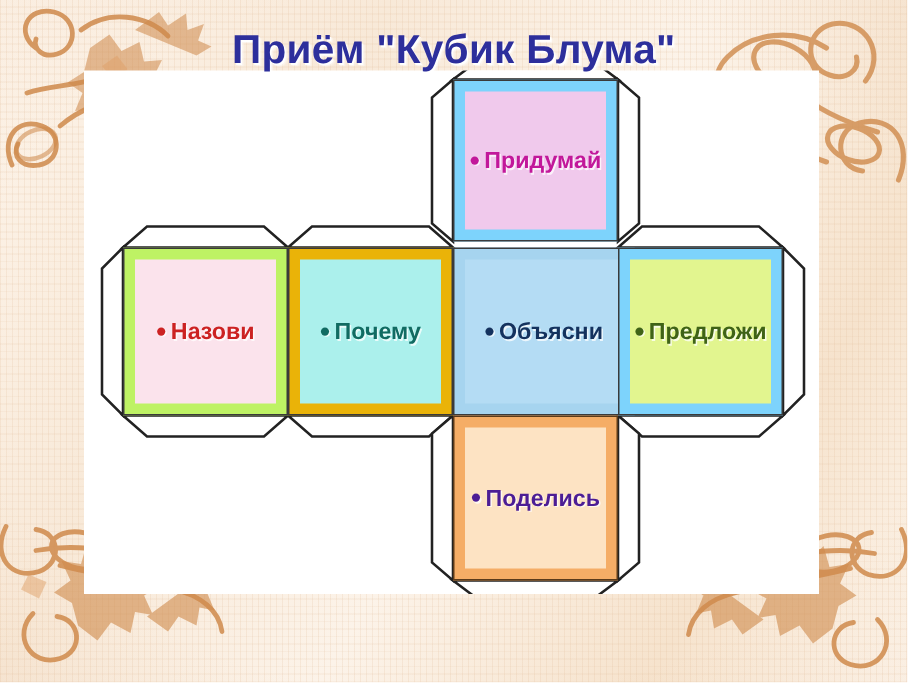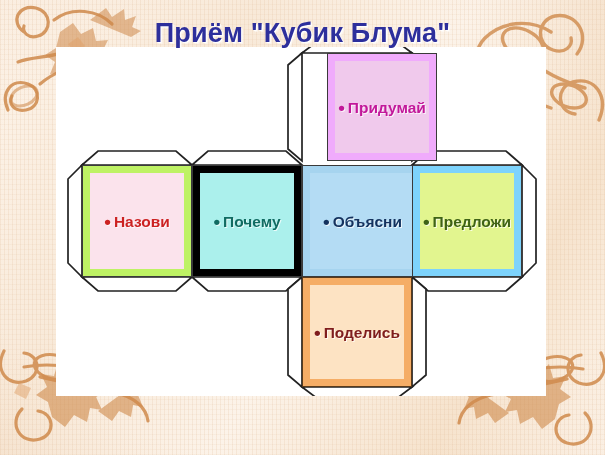--- a/index.html
+++ b/index.html
@@ -244,35 +244,35 @@
         <path d="M246 6 L262 -6 L340 -6 L356 6 Z"></path>
         <path d="M246 6 L232 18 L232 102 L246 114 Z"></path>
         <path d="M356 6 L370 18 L370 102 L356 114 Z"></path>
 
         <path d="M246 340 L262 352 L340 352 L356 340 Z"></path>
         <path d="M246 230 L232 242 L232 328 L246 340 Z"></path>
         <path d="M356 230 L370 242 L370 328 L356 340 Z"></path>
       </g>
     </svg>
 
-    <div class="face f-top" style="background:#f0abfc; border:1.8px solid #3a3a3a;margin-left:25px;">
+    <div class="face f-top" style="background:#7dd3fc; border:1.8px solid #3a3a3a;">
       <div class="inner" style="background:#f0c9ec;"></div>
       <span class="lbl" style="position:relative; color:#c2189a;">
         <span class="bullet">•</span><span>Придумай</span>
       </span>
     </div>
 
     <div class="face f-left" style="background:#bef264; border:1.8px solid #3a3a3a;">
       <div class="inner" style="background:#fbe3ec;"></div>
       <span class="lbl" style="position:relative; color:#cc2222;">
         <span class="bullet">•</span><span>Назови</span>
       </span>
     </div>
 
-    <div class="face f-why" style="background:#000000; border:1.8px solid #3a3a3a;">
+    <div class="face f-why" style="background:#eab308; border:1.8px solid #3a3a3a;">
       <div class="inner" style="background:#abf0ec;"></div>
       <span class="lbl" style="position:relative; color:#116b62;">
         <span class="bullet">•</span><span>Почему</span>
       </span>
     </div>
 
     <div class="face f-center" style="background:#a6d4ef; border:1.8px solid #3a3a3a;">
       <div class="inner" style="background:#b4dcf4;"></div>
       <span class="lbl" style="position:relative; color:#14325e;">
         <span class="bullet">•</span><span>Объясни</span>
@@ -281,19 +281,19 @@
 
     <div class="face f-right" style="background:#7dd3fc; border:1.8px solid #3a3a3a;">
       <div class="inner" style="background:#e2f58f;"></div>
       <span class="lbl" style="position:relative; color:#3f6316;">
         <span class="bullet">•</span><span>Предложи</span>
       </span>
     </div>
 
     <div class="face f-bottom" style="background:#f5ad66; border:1.8px solid #5a3a1a;">
       <div class="inner" style="background:#fde3c3;"></div>
-      <span class="lbl" style="position:relative; color:#7f1d1d;">
+      <span class="lbl" style="position:relative; color:#4c1d95;">
         <span class="bullet">•</span><span>Поделись</span>
       </span>
     </div>
 
   </div>
 </div>
 
 </body></html>

